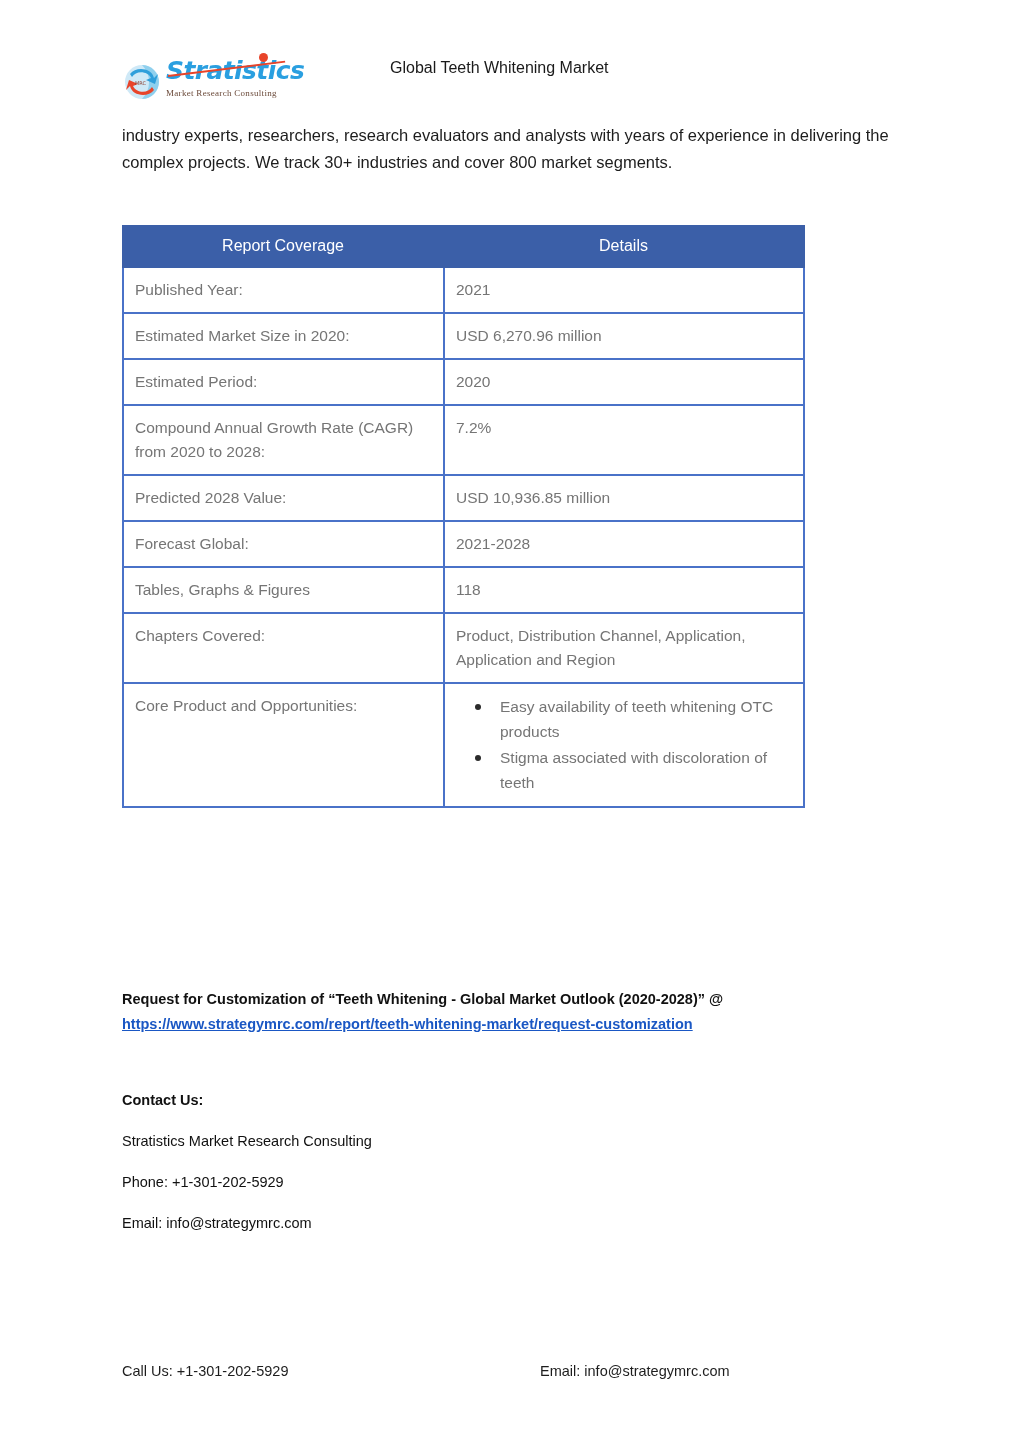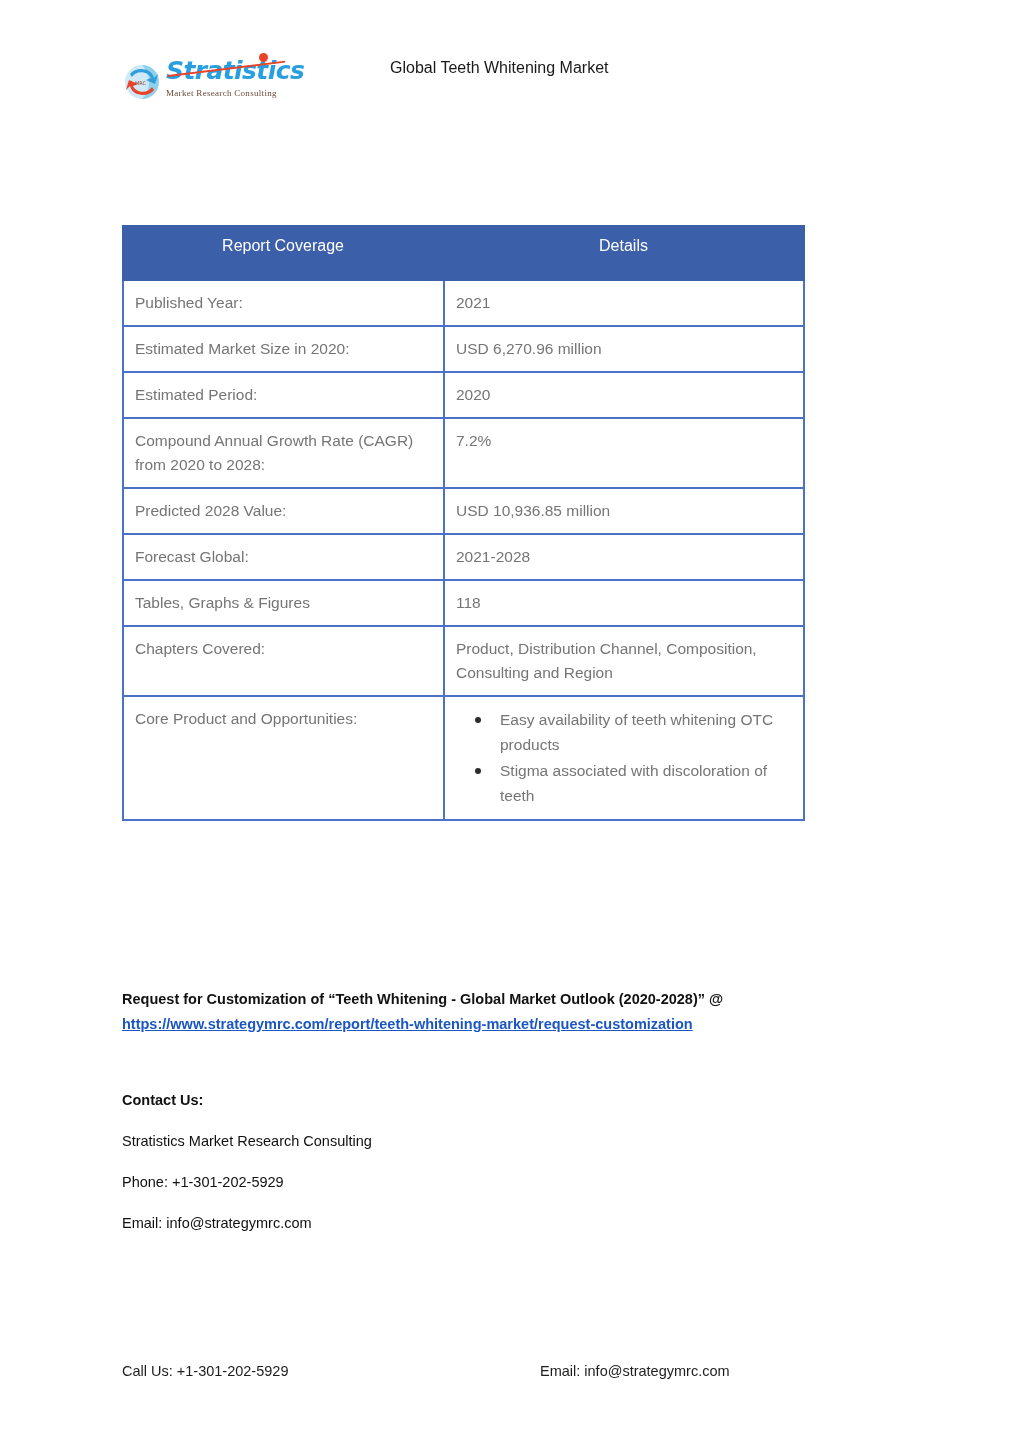--- a/index.html
+++ b/index.html
@@ -126,21 +126,21 @@
   }
   .coverage-table thead th {
     background: #3b5fa8;
     border-color: #3b5fa8;
     color: #ffffff;
     font-weight: normal;
     font-size: 16px;
     text-align: center;
     height: 26px;
     padding-top: 10px;
-    padding-bottom: 16px;
+    padding-bottom: 3px;
   }
   .coverage-table tbody td {
     background: #ffffff;
     color: #757575;
     font-size: 15.5px;
     line-height: 24px;
   }
   .coverage-table tbody tr td { height: 24px; }
   .tall-a td { height: 120px; }
   .tall-b td { height: 96px; }
@@ -234,20 +234,21 @@
         <div class="logo-word">Stratistics</div>
         <div class="logo-strike"></div>
         <div class="logo-dot"></div>
         <div class="logo-tag">Market  Research  Consulting</div>
       </div>
     </div>
 
     <div class="doc-title">Global Teeth Whitening Market</div>
   </div>
 
+  <div class="intro">industry experts, researchers, research evaluators and analysts with years of experience in delivering the complex projects. We track 30+ industries and cover 800 market segments.</div>
 
   <table class="coverage-table">
     <colgroup>
         <col class="c1">
         <col class="c2">
       </colgroup>
     <thead>
       <tr>
         <th>Report Coverage</th>
         <th>Details</th>
@@ -277,21 +278,21 @@
       <tr>
         <td>Forecast Global:</td>
         <td>2021-2028</td>
       </tr>
       <tr>
         <td>Tables, Graphs &amp; Figures</td>
         <td>118</td>
       </tr>
       <tr>
         <td>Chapters Covered:</td>
-        <td>Product, Distribution Channel, Composition, Consulting and Region</td>
+        <td>Product, Distribution Channel, Application, Application and Region</td>
       </tr>
       <tr class="tall-a">
         <td>Core Product and Opportunities:</td>
         <td>
           <ul class="cell-list">
             <li>Easy availability of teeth whitening OTC products</li>
             <li>Stigma associated with discoloration of teeth</li>
           </ul>
         </td>
       </tr>

